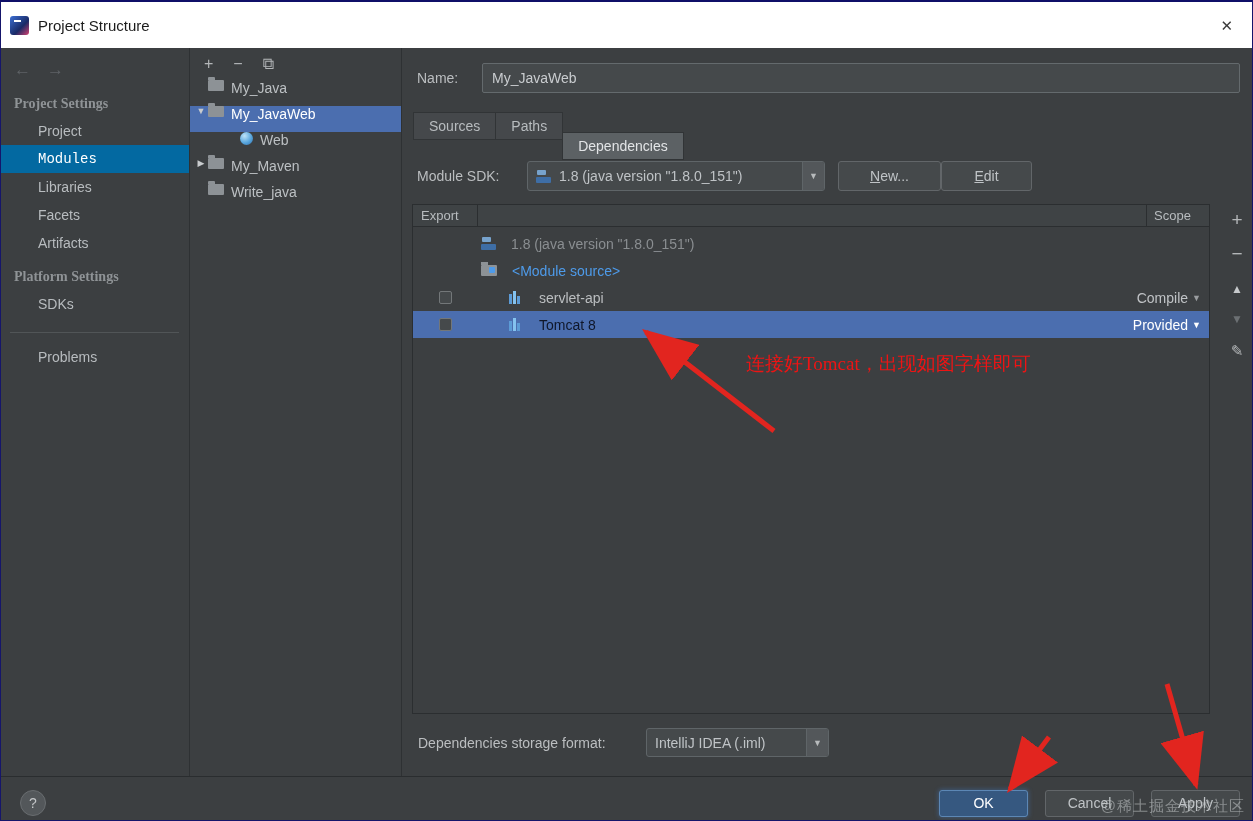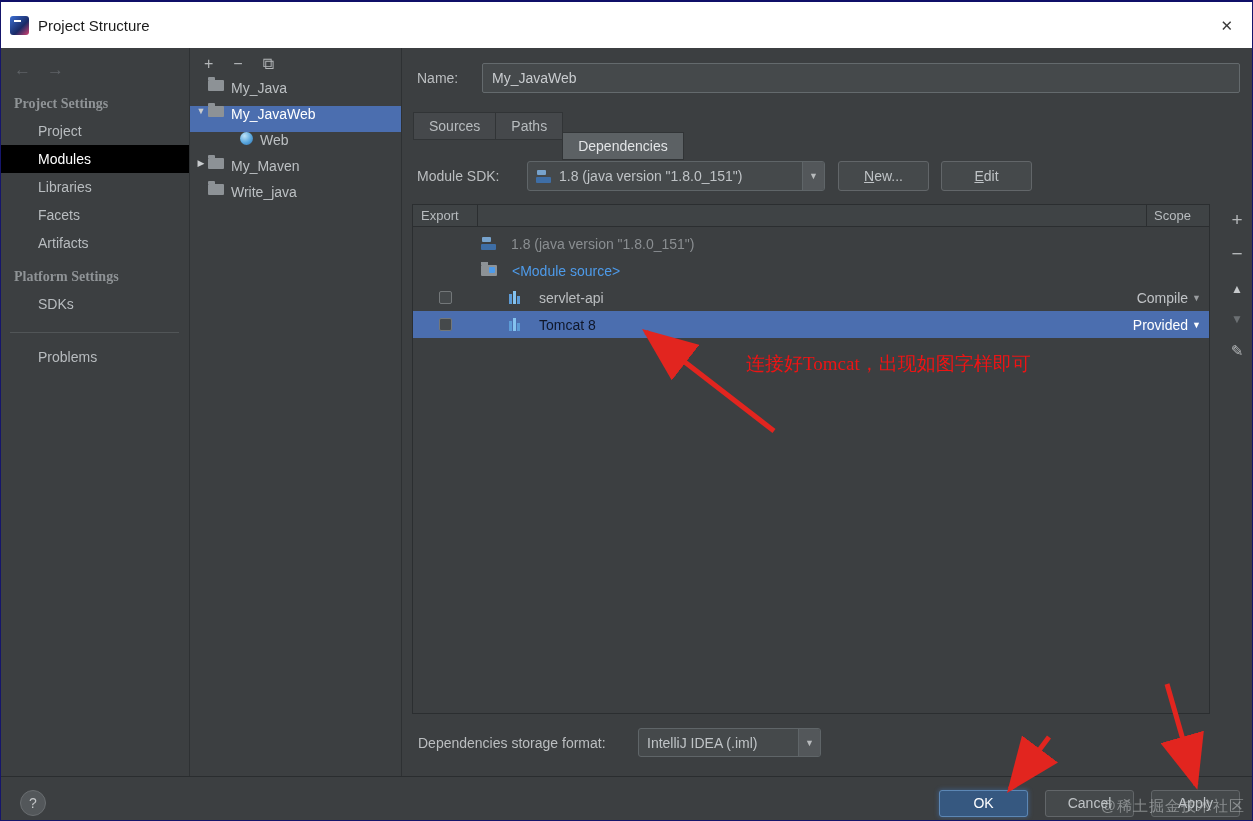--- a/index.html
+++ b/index.html
@@ -21,21 +21,21 @@
 
   
   .content { display:flex; height:728px; }
 
   
   .sidebar { width:190px; background:#3c3f41; border-right:1px solid #2e3133; position:relative; flex:none; }
   .nav-arrows { display:flex; gap:16px; padding:12px 0 2px 14px; font-size:17px; color:#5e6266; height:36px; }
   .nav-arrows span { cursor:default; }
   .side-header { padding:12px 0 5px 14px; color:#8f9396; font-weight:bold; font-size:14px;font-family:Liberation Serif, serif; }
   .side-item { height:28px; line-height:28px; padding-left:38px; color:#b8bcbf; cursor:default; white-space:nowrap; }
-  .side-item.selected { background:#000000; color:#ffffff; }
+  .side-item.selected { background:#0369a1; color:#ffffff;font-family:Liberation Mono, monospace; }
   .side-divider { height:1px; background:#515557; margin:14px 10px 10px 10px; }
 
   
   .treepanel { width:212px; background:#3c3f41; border-right:1px solid #2e3133; flex:none; }
   .tree-toolbar { height:32px; display:flex; align-items:center; gap:20px; padding-left:14px; color:#b3b6b8; font-size:16px; }
   .tree-toolbar span { cursor:default; line-height:1; }
   .trow { height:26px; display:flex; align-items:flex-start; color:#bcc0c3; white-space:nowrap; cursor:default; }
   .trow.selected { background:#4b6eaf; color:#ffffff; }
   .tArrow { width:14px; margin-left:4px; text-align:center; font-size:9px; color:#c9cccе; color:#c9ccce; flex:none; }
   .tIcon { margin-right:7px; flex:none; }
@@ -70,25 +70,25 @@
   .tab { height:28px; line-height:26px; padding:0 15px; background:#45484b; border:1px solid #313436;
     color:#b8bcbf; margin-right:-1px; cursor:default; }
   .tab.selected { background:#5c6164; color:#e2e4e6;margin-top:20px; }
 
   .sdk-lbl { position:absolute; left:15px; top:120px; }
   .combo { background:#45494b; border:1px solid #5f6568; border-radius:3px; display:flex; align-items:center; cursor:default; }
   .combo-text { flex:1; padding:0 8px; white-space:nowrap; overflow:hidden; color:#bfc3c6; }
   .combo-arrow { width:22px; align-self:stretch; border-left:1px solid #5f6568; background:#53575a;
     display:flex; align-items:center; justify-content:center; font-size:9px; color:#b7babc; border-radius:0 2px 2px 0; }
   .sdk-combo { position:absolute; left:125px; top:113px; width:298px; height:30px; padding-left:8px; }
-  .storage-combo { position:absolute; left:236px; top:680px; width:183px; height:29px;gap:40px; }
+  .storage-combo { position:absolute; left:244px; top:680px; width:183px; height:29px;gap:40px; }
 
   .btn { background:#45494b; border:1px solid #626669; border-radius:3px; color:#bfc3c6;
     font-family:inherit; font-size:14px; display:flex; align-items:center; justify-content:center; cursor:default; }
-  .new-btn { position:absolute; left:436px; top:113px; width:91px; height:30px; }
+  .new-btn { position:absolute; left:436px; top:113px; width:103px; height:30px; }
   .edit-btn { position:absolute; left:539px; top:113px; width:91px; height:30px; }
   .mn { display:block; }
   .mn::first-letter { text-decoration:underline; }
 
   
   .dep-table { position:absolute; left:10px; top:156px; width:798px; height:510px;
     border:1px solid #2b2e30; background:#3c3f41; }
   .dt-head { height:22px; background:#3f4345; border-bottom:1px solid #2b2e30; position:relative;
     font-size:13px; color:#b8bcbf; }
   .dt-export { position:absolute; left:8px; top:3px; }

